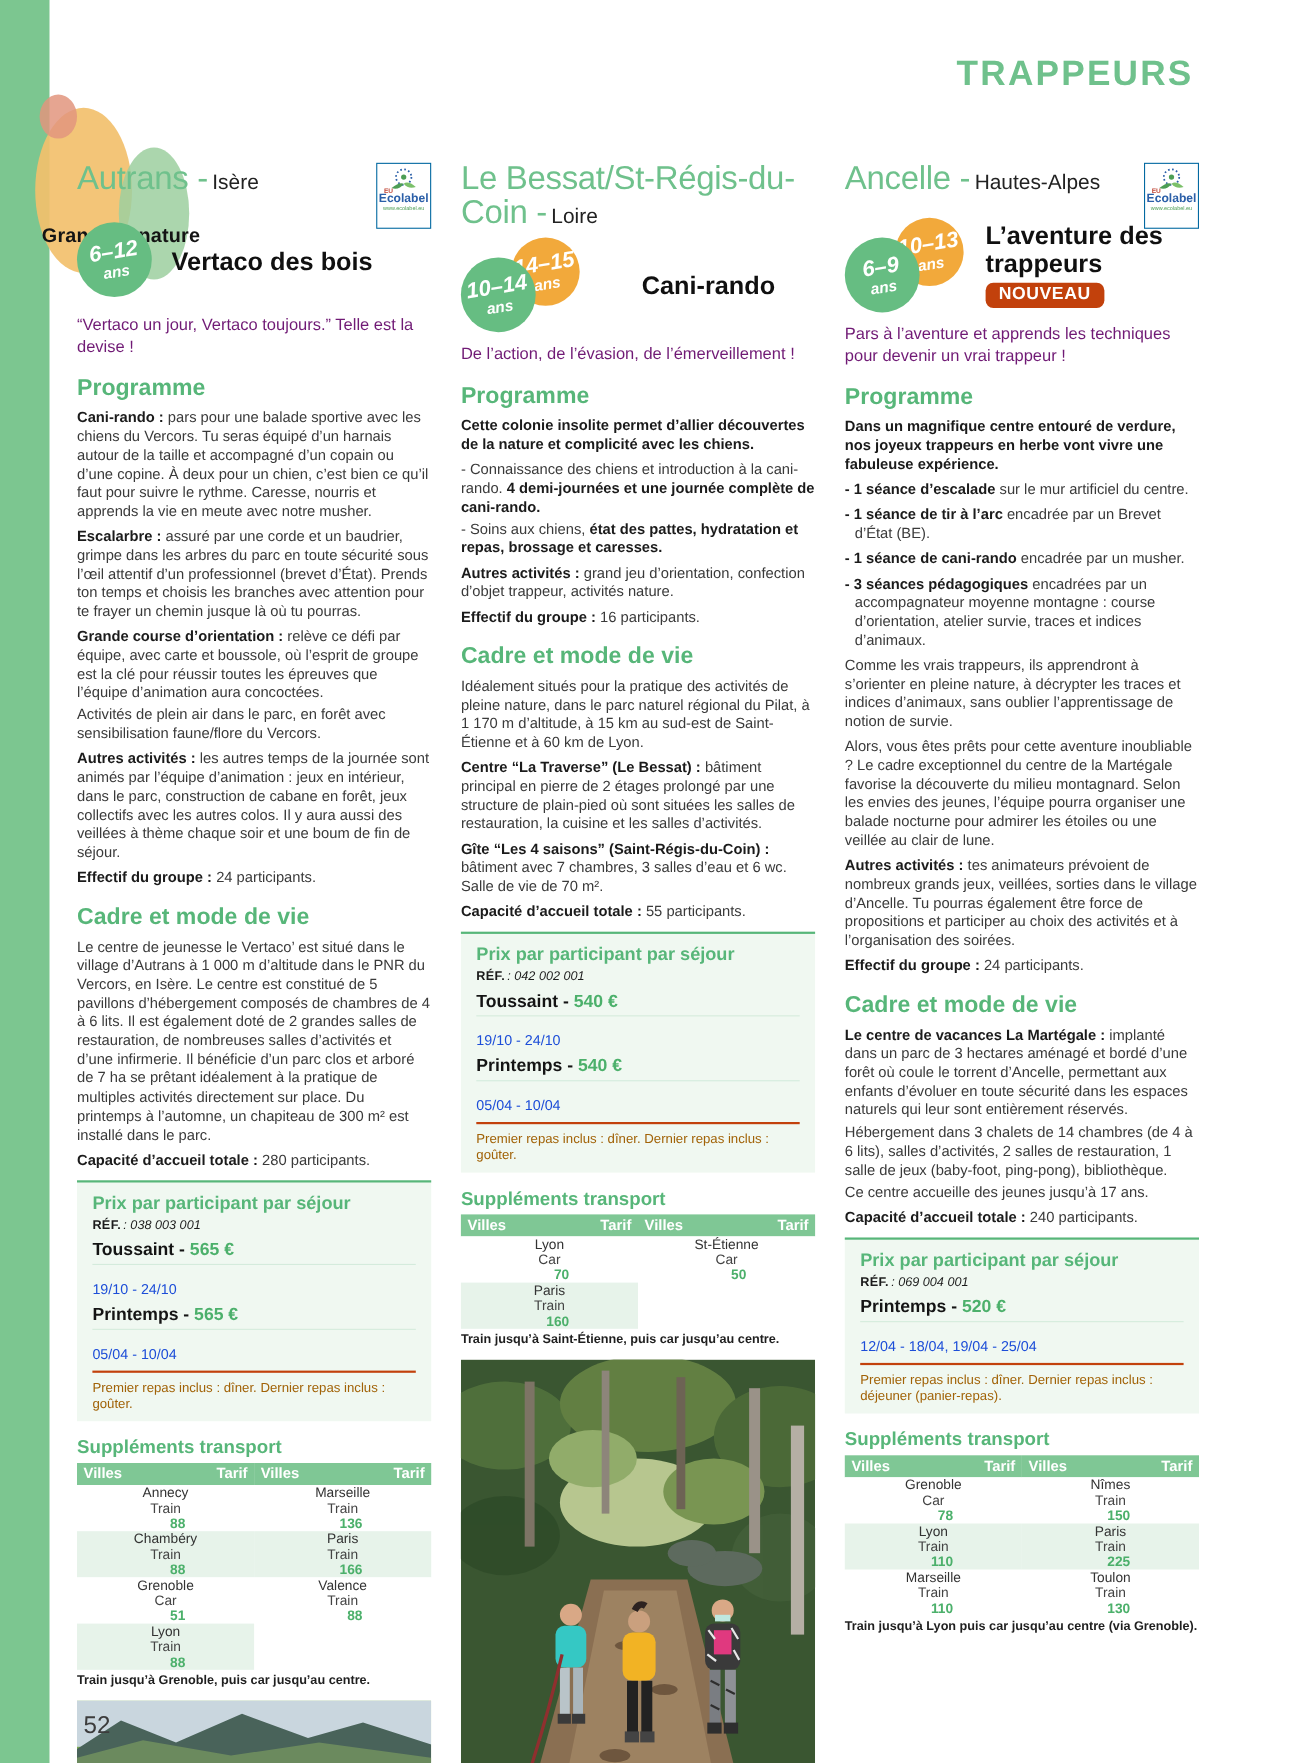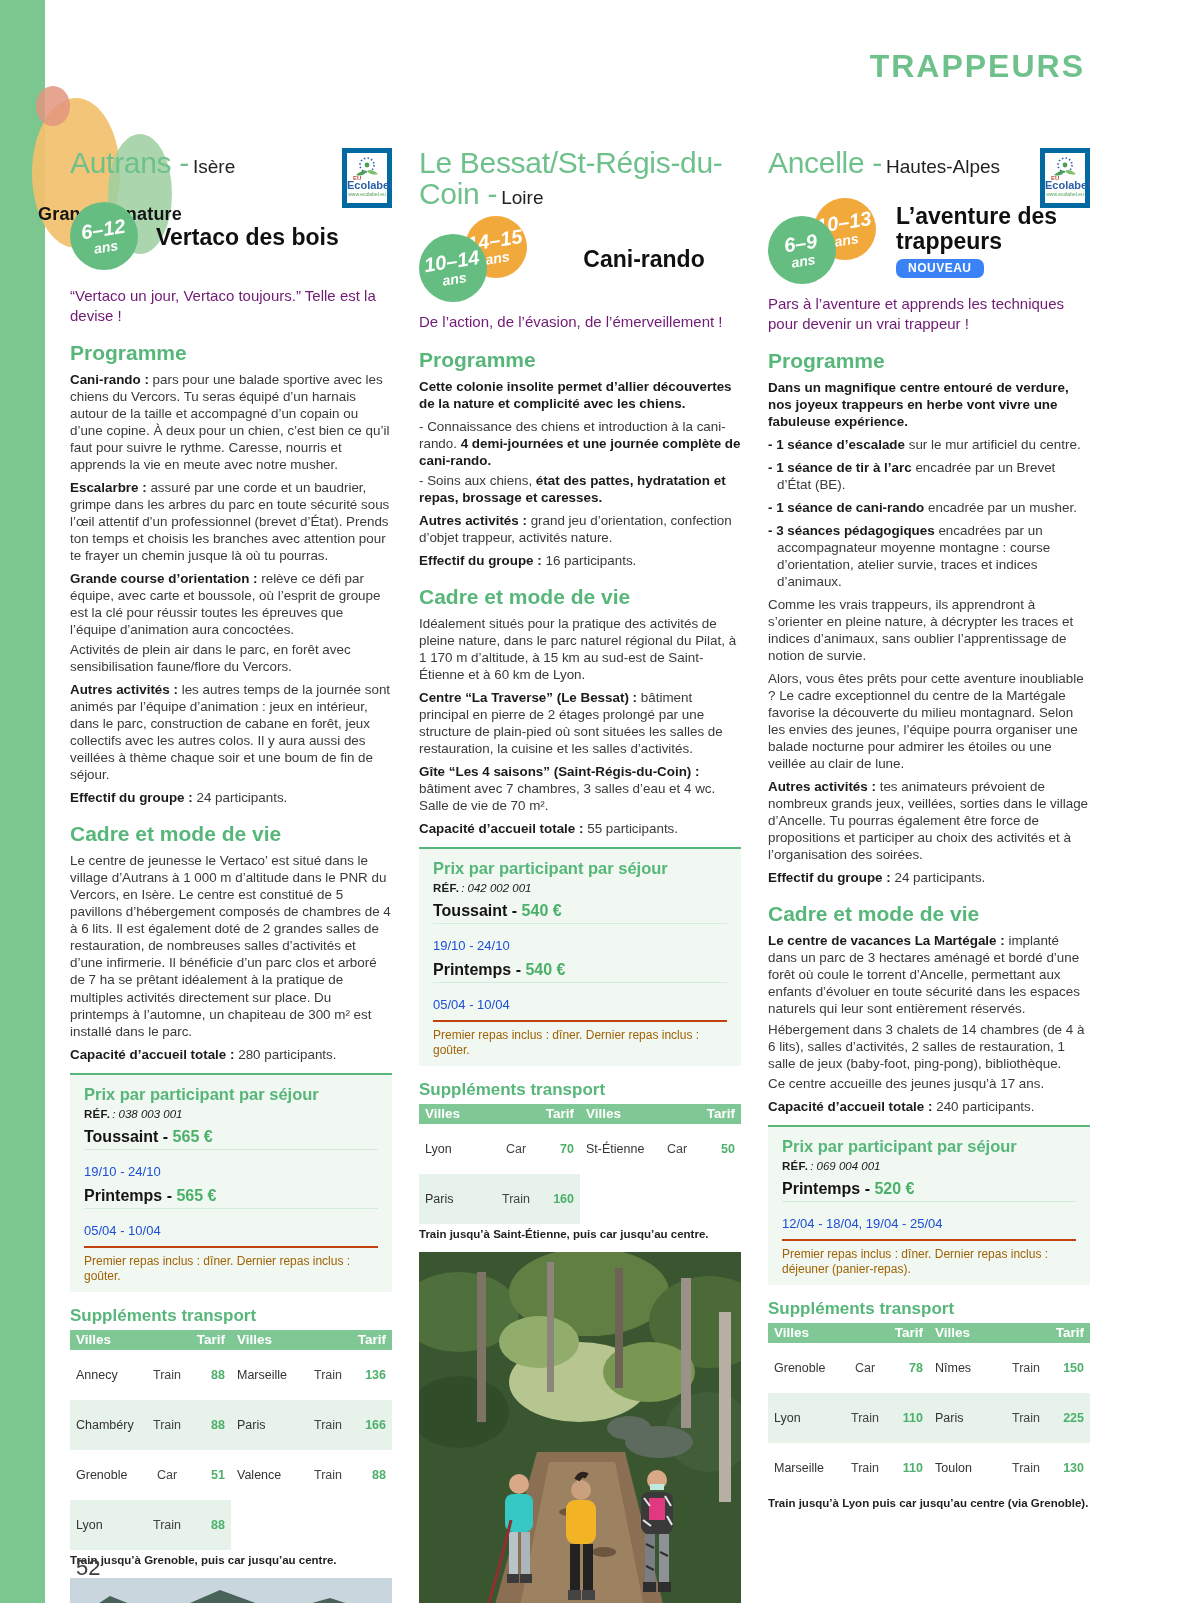--- a/index.html
+++ b/index.html
@@ -19,42 +19,42 @@
 
   .page-number { position:absolute; left:76px; bottom:22px; font-size:22px; color:#3c3c3c; }
 
   
   .columns { position:absolute; left:70px; top:148px; width:1020px; display:flex; gap:27px; }
   .col { width:322px; flex:0 0 322px; }
 
   .town-row { position:relative; min-height:44px; }
   .town { font-size:30px; font-weight:400; color:#6fc18c; line-height:1.02; letter-spacing:-.3px; }
   .region { font-size:19px; font-weight:400; color:#222; margin-left:4px;text-align:center; }
-  .ecolabel { position:absolute; right:0; top:0; width:50px; height:60px; border:5px solid #0369a1; background:#fff; text-align:center; padding-top:2px; }
+  .ecolabel { position:absolute; right:0; top:0; width:50px; height:60px; border:1px solid #0369a1; background:#fff; text-align:center; padding-top:2px; }
   .eco-flower { display:block; margin:0 auto; }
   .eco-eu { font-size:6px; color:#c24a3a; font-weight:700; text-align:left; padding-left:6px; margin-top:-4px; }
   .eco-name { font-size:11px; font-weight:700; color:#2b5fa8; margin-top:-2px; }
   .eco-url { font-size:5px; color:#4d9e55; }
 
   .title-row { display:flex; align-items:center; margin-top:6px; min-height:78px; }
   .badges { position:relative; flex:0 0 auto; }
   .badge { border-radius:50%; display:flex; flex-direction:column; align-items:center; justify-content:center; color:#fff; }
   .badge .inner { transform:rotate(-9deg); text-align:center; font-style:italic; font-weight:700; line-height:1; }
   .badge .range { font-size:20px; display:block; }
   .badge .unit { font-size:14px; display:block; margin-top:1px; }
   .badge-green { background:#66bd82; width:68px; height:68px; position:relative; z-index:2; }
   .badge-orange { background:#f2a93b; width:62px; height:62px; position:absolute; z-index:1; }
   .badges.single { width:78px; height:70px; }
   .badges.single .badge-green { position:absolute; left:0; top:0; }
   .badges.duo { width:120px; height:86px; }
   .badges.duo .badge-green { position:absolute; left:0; top:18px; }
   .badges.duo .badge-orange { left:46px; top:0; }
   .title-wrap { flex:1; padding-left:8px; }
   .activity-title { font-size:23px; font-weight:700; color:#101010; line-height:1.08; }
-  .new-pill { display:inline-block; margin-top:5px; background:#3b82f6; color:#fff; font-weight:700; font-size:12px; padding:2px 12px 3px; border-radius:7px; letter-spacing:.5px; }
+  .new-pill { display:inline-block; margin-top:5px; background:#c2410c; color:#fff; font-weight:700; font-size:16px; padding:2px 12px 3px; border-radius:7px; letter-spacing:.5px; }
 
   .intro { font-size:15px; color:#701a75; line-height:1.3; margin-top:10px; font-weight:500; }
   .intro + .intro { margin-top:2px; }
 
   .sec { font-size:21px; font-weight:700; color:#57b679; margin:16px 0 5px; }
   .sub-sec { font-size:17px; font-weight:700; color:#57b679; margin:14px 0 4px; }
 
   .para { font-size:13.4px; line-height:1.27; color:#3a3a3a; margin:6px 0; }
   .para strong, .para .lead { color:#1b1b1b; }
   .bold-all { font-weight:700; color:#1b1b1b; }
@@ -70,21 +70,21 @@
   .price-entry { margin-top:8px; padding-bottom:3px; border-bottom:1px solid #d4ebdc; }
   .season { font-size:16px; font-weight:700; color:#141414; }
   .amount { font-size:16px; font-weight:700; color:#4cb06b; }
   .price-dates { font-size:13px; color:#1d4ed8; margin-top:14px; }
   .price-note { margin-top:8px; border-top:2px solid #c2410c; padding-top:6px; font-size:12px; color:#a16207; line-height:1.25; }
 
   
   .ttable { display:flex; margin-top:2px; }
   .thalf { width:50%; }
   .thead { background:#7fc795; color:#fff; font-weight:700; font-size:13.5px; display:flex; justify-content:space-between; padding:2px 6px 3px; }
-  .trow { display:flex; align-items:center; font-size:12.5px; padding:18px 6px; }
+  .trow { display:flex; align-items:center; font-size:12.5px; padding:0 6px;flex-direction:column; }
   .thalf .trow:nth-child(odd) { background:#e7f3ea; } 
   .thalf .trow:nth-child(even) { background:#ffffff; }
   .tcity { flex:1; color:#333; }
   .tmode { width:44px; text-align:center; color:#444; }
   .ttarif { width:36px; text-align:right; color:#4cb06b; font-weight:700; }
   .tnote { font-size:11.5px; font-weight:700; color:#1f1f1f; margin-top:4px; }
 
   .photo { display:block; margin-top:12px; width:322px; }
 </style>
 </head>
@@ -299,21 +299,21 @@
     <h4 class="sec">Programme</h4>
     <p class="para bold-all">Cette colonie insolite permet d’allier découvertes de la nature et complicité avec les chiens.</p>
     <p class="para"><span>- Connaissance des chiens et introduction à la cani-rando. </span><strong>4 demi-journées et une journée complète de cani-rando.</strong></p>
     <p class="para tight"><span>- Soins aux chiens, </span><strong>état des pattes, hydratation et repas, brossage et caresses.</strong></p>
     <p class="para"><strong class="lead">Autres activités :</strong> <span>grand jeu d’orientation, confection d’objet trappeur, activités nature.</span></p>
     <p class="para"><strong class="lead">Effectif du groupe :</strong> <span>16 participants.</span></p>
 
     <h4 class="sec">Cadre et mode de vie</h4>
     <p class="para"><span>Idéalement situés pour la pratique des activités de pleine nature, dans le parc naturel régional du Pilat, à 1 170 m d’altitude, à 15 km au sud-est de Saint-Étienne et à 60 km de Lyon.</span></p>
     <p class="para"><strong class="lead">Centre “La Traverse” (Le Bessat) :</strong> <span>bâtiment principal en pierre de 2 étages prolongé par une structure de plain-pied où sont situées les salles de restauration, la cuisine et les salles d’activités.</span></p>
-    <p class="para"><strong class="lead">Gîte “Les 4 saisons” (Saint-Régis-du-Coin) :</strong> <span>bâtiment avec 7 chambres, 3 salles d’eau et 4 wc. Salle de vie de 70 m².</span></p>
+    <p class="para"><strong class="lead">Gîte “Les 4 saisons” (Saint-Régis-du-Coin) :</strong> <span>bâtiment avec 7 chambres, 3 salles d’eau et 6 wc. Salle de vie de 70 m².</span></p>
     <p class="para"><strong class="lead">Capacité d’accueil totale :</strong> <span>55 participants.</span></p>
 
     <div class="price-box">
       <div class="price-heading">Prix par participant par séjour</div>
       <div class="price-ref"><span class="ref-label">RÉF.</span><span class="ref-value">: 042 002 001</span></div>
       <div class="price-entry"><span class="season">Toussaint -</span> <span class="amount">540 €</span></div>
       <div class="price-dates">19/10 - 24/10</div>
       <div class="price-entry"><span class="season">Printemps -</span> <span class="amount">540 €</span></div>
       <div class="price-dates">05/04 - 10/04</div>
       <div class="price-note">Premier repas inclus : dîner. Dernier repas inclus : goûter.</div>

